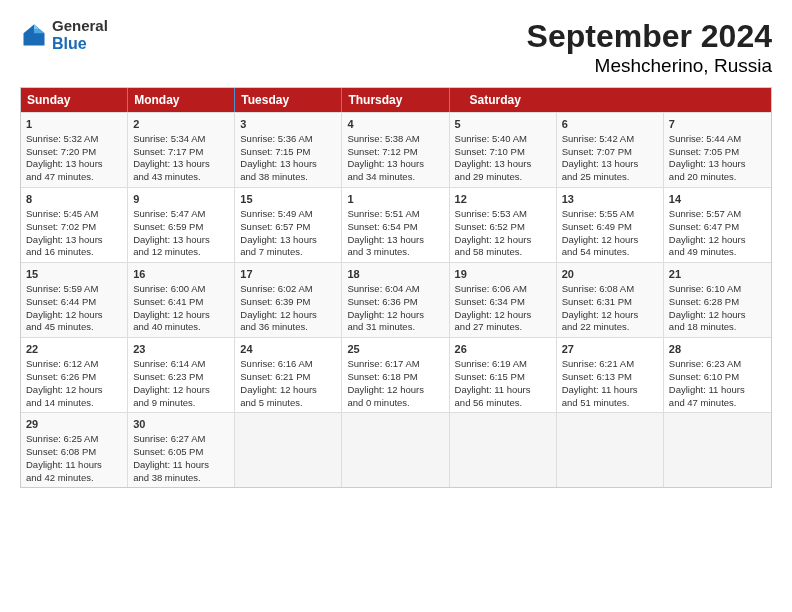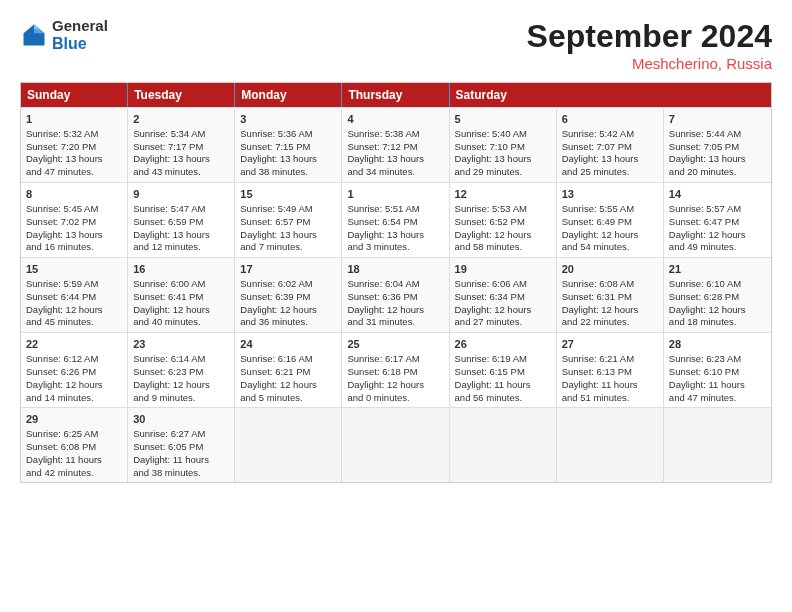--- a/index.html
+++ b/index.html
@@ -49,43 +49,43 @@
     }
     .title-block {
       text-align: right;
     }
     .title-month {
       font-size: 32px;
       font-weight: bold;
       color: #222;
     }
     .title-location {
-      font-size: 15px;
-      color: #ef4444;
+      font-size: 19px;
+      color: #000000;
     }
     .calendar {
       flex: 1;
       display: flex;
       flex-direction: column;
       border: 1px solid #ccc;
     }
     .cal-header {
       display: grid;
       grid-template-columns: repeat(7, 1fr);
       background: #b91c1c;
     }
     .cal-header-cell {
       color: #fff;
       font-size: 12px;
       font-weight: bold;
       padding: 5px 6px;
       text-align: left;
       border-right: 1px solid #5090cc;
     }
-    .cal-header-cell:last-child { border-right: none; }
+    .cal-header-cell:last-child { border-right: none; margin-left: 14px; }
     .cal-body {
       flex: 1;
       display: flex;
       flex-direction: column;
     }
     .cal-row {
       display: grid;
       grid-template-columns: repeat(7, 1fr);
       flex: 1;
       border-top: 1px solid #ddd;
@@ -128,22 +128,22 @@
     </div>
     <div class="title-block">
       <div class="title-month">September 2024</div>
       <div class="title-location">Meshcherino, Russia</div>
     </div>
   </div>
 
   <div class="calendar">
     <div class="cal-header">
       <div class="cal-header-cell">Sunday</div>
+      <div class="cal-header-cell">Monday</div>
       <div class="cal-header-cell">Tuesday</div>
-      <div class="cal-header-cell">Monday</div>
       <div class="cal-header-cell">Thursday</div>
       <div class="cal-header-cell">Saturday</div>
     </div>
     <div class="cal-body">
 
       <div class="cal-row">
         <div class="cal-cell">
           <span class="cal-day-num">1</span>
           <span>Sunrise: 5:32 AM<br>Sunset: 7:20 PM<br>Daylight: 13 hours<br>and 47 minutes.</span>
         </div>

